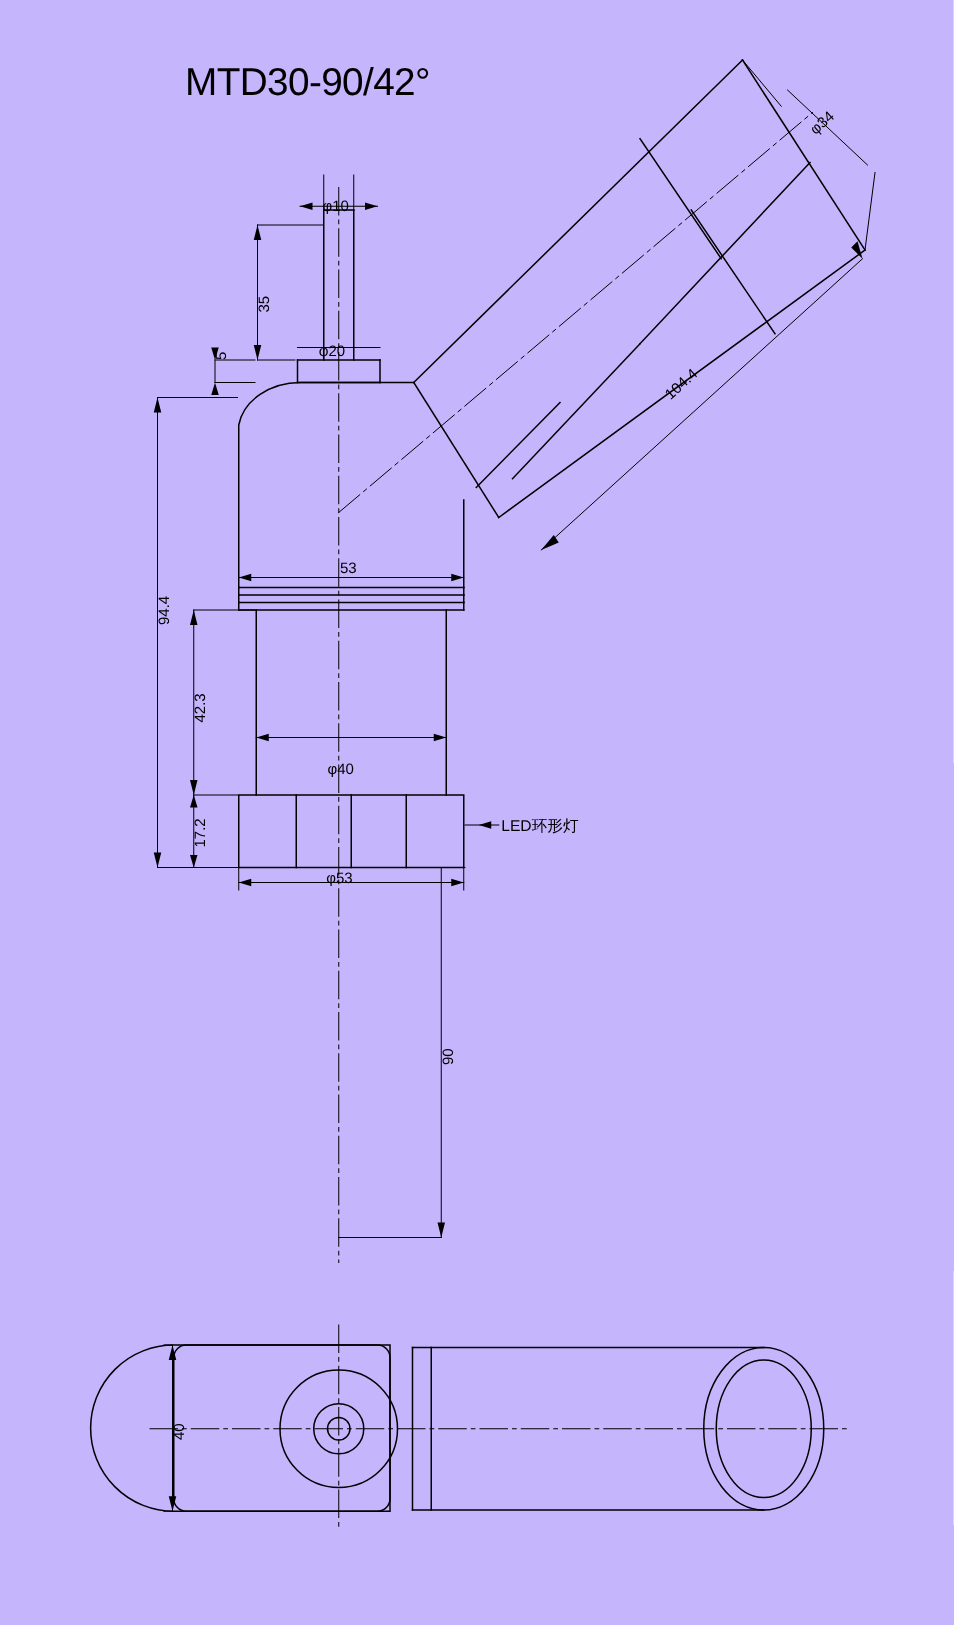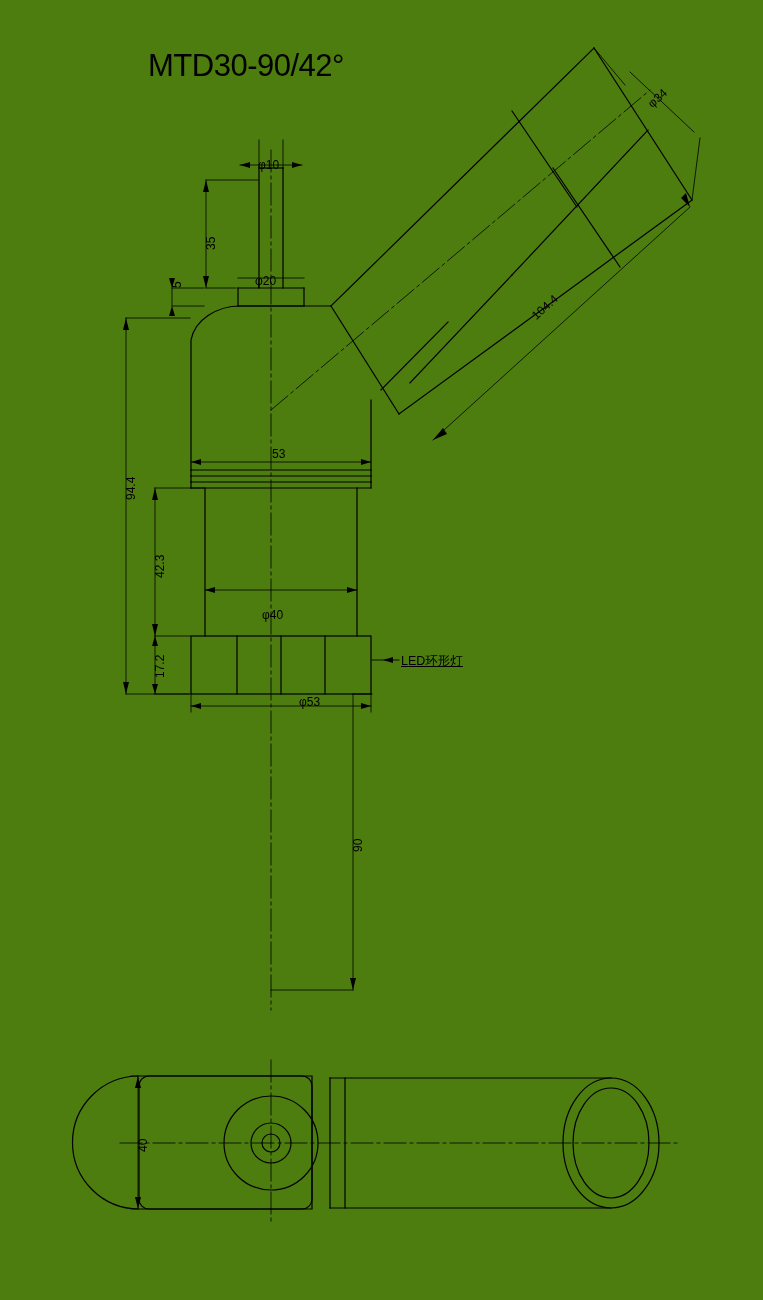--- a/index.html
+++ b/index.html
@@ -4,21 +4,21 @@
 <style>
   html, body {
     margin: 0;
     padding: 0;
     background: #ffffff;
   }
   #sheet {
     position: relative;
     width: 763px;
     height: 1300px;
-    background: #4d7c0f;
+    background: #c4b5fd;
     font-family: "Liberation Sans", sans-serif;
     overflow: hidden;
   }
   #drawing-svg {
     position: absolute;
     left: 0;
     top: 0;
     width: 763px;
     height: 1300px;
   }
@@ -236,20 +236,20 @@
   <div class="lbl" style="left:255px; top:274px;">φ20</div>
 
   <div class="lbl r42" style="left:645px; top:100px;">φ34</div>
   <div class="lbl r42" style="left:529px; top:312px;">104.4</div>
 
   <div class="lbl" style="left:272px; top:447px;text-align:right;">53</div>
   <div class="lbl rot" style="left:124px; top:500px;">94.4</div>
   <div class="lbl rot" style="left:153px; top:578px;">42.3</div>
   <div class="lbl" style="left:262px; top:572px;margin-top:36px;">φ40</div>
   <div class="lbl rot" style="left:153px; top:678px;">17.2</div>
-  <div class="lbl" style="left:261px; top:695px;margin-left:38px;">φ53</div>
+  <div class="lbl" style="left:261px; top:695px;">φ53</div>
   <div class="lbl rot" style="left:351px; top:852px;">90</div>
 
-  <div class="lbl led" style="left:401px; top:653px;text-decoration:underline;">LED环形灯</div>
+  <div class="lbl led" style="left:401px; top:653px;">LED环形灯</div>
 
   <div class="lbl rot" style="left:136px; top:1152px;">40</div>
 
 </div>
 
 </body></html>

